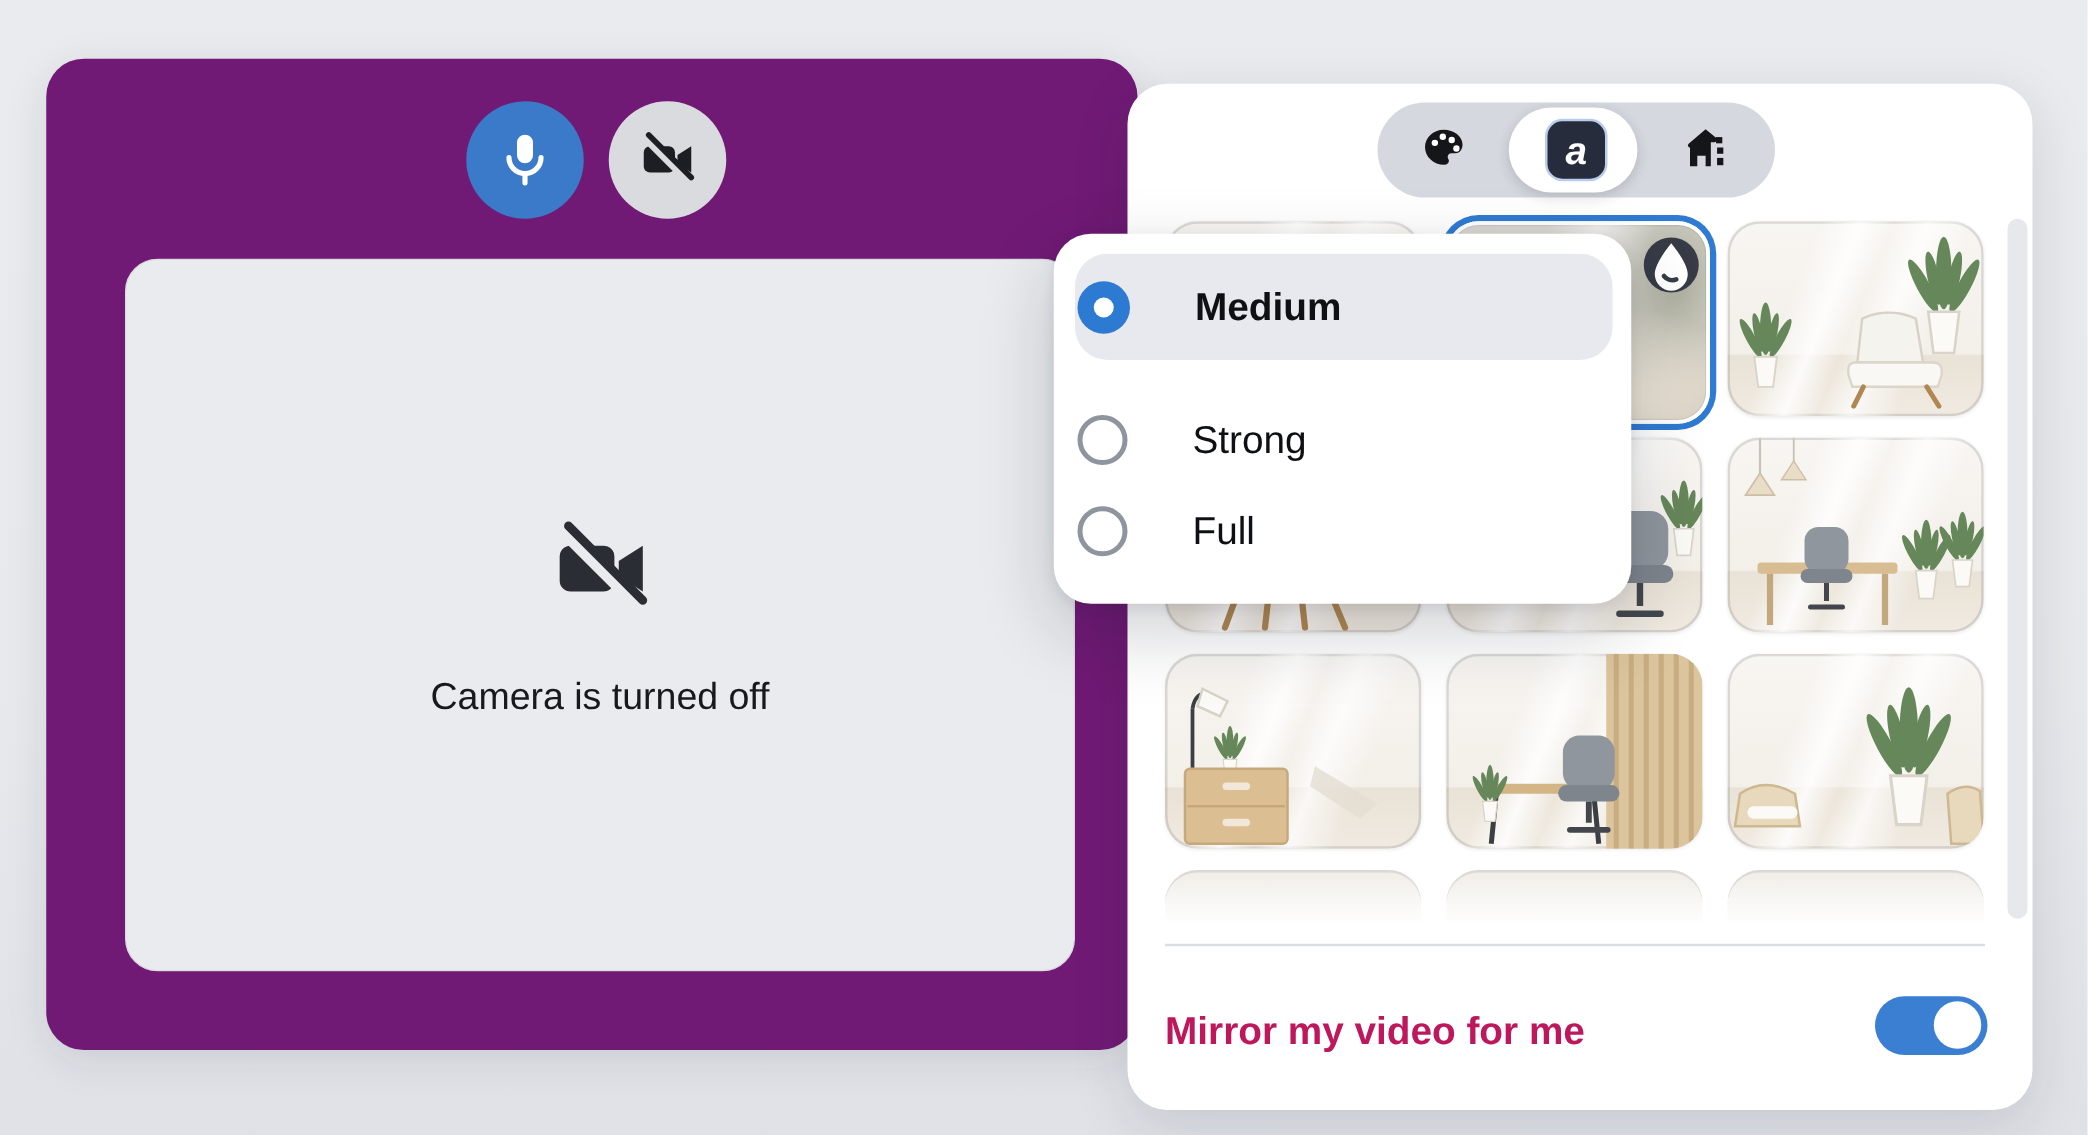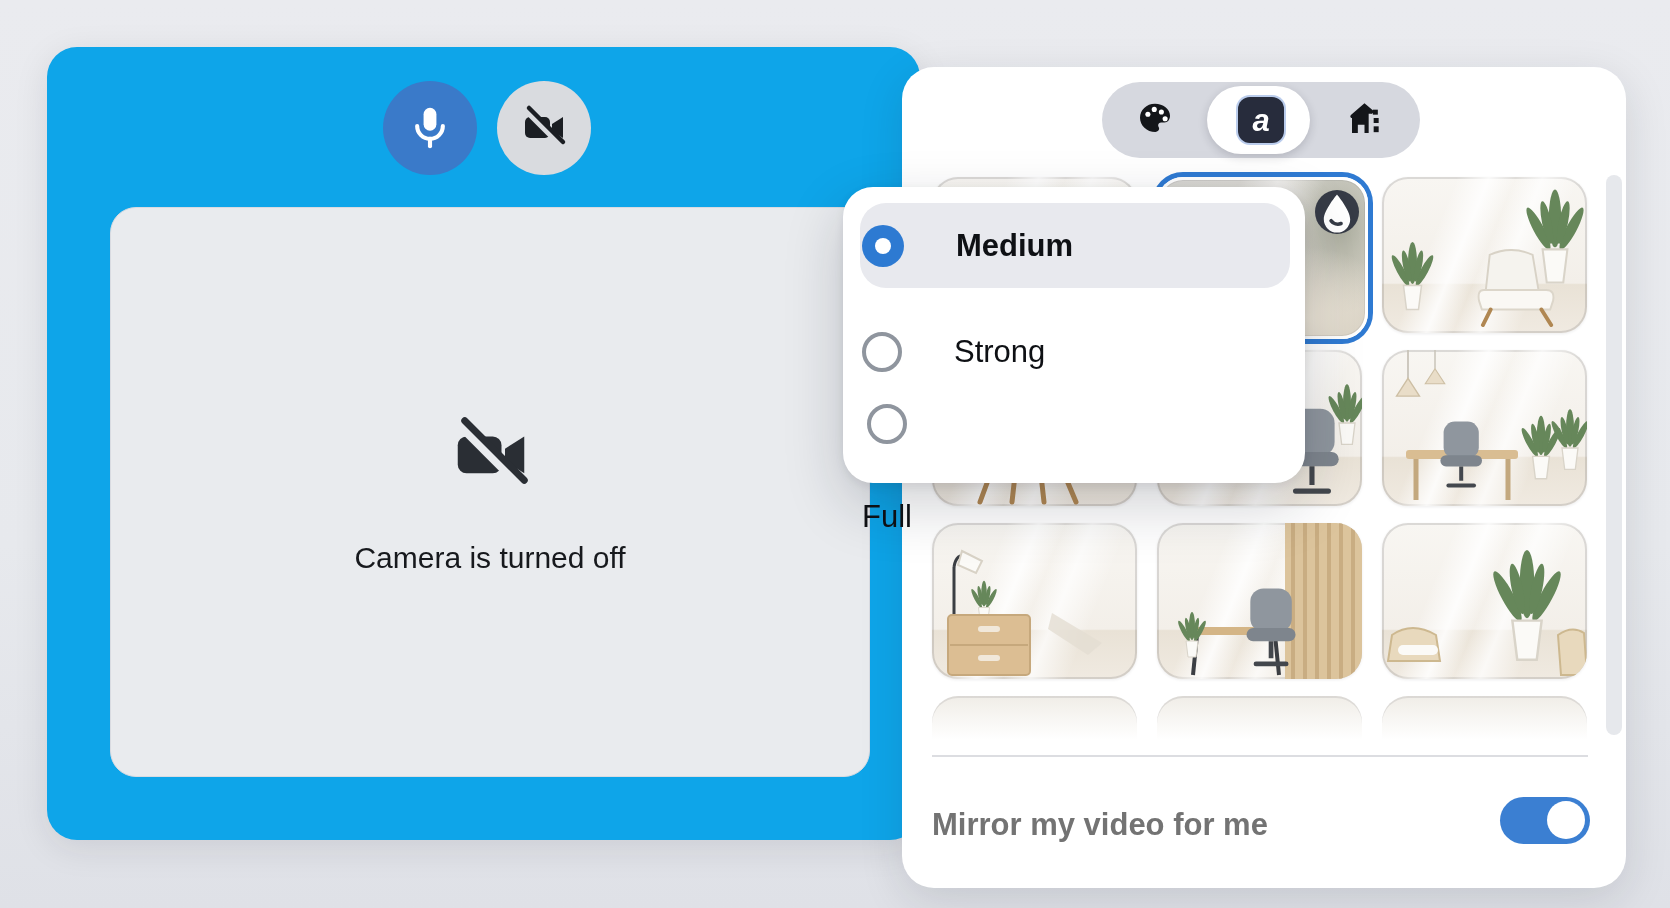--- a/index.html
+++ b/index.html
@@ -5,21 +5,21 @@
   html,body{margin:0;padding:0;}
   body{
     width:1670px;height:908px;position:relative;overflow:hidden;
     background:linear-gradient(180deg,#eaebef 0%,#e7e9ed 60%,#dfe1e7 100%);
     font-family:"Liberation Sans", sans-serif;color:#15181c;
   }
   .abs{position:absolute;}
 
   
   .preview-card{
-    left:47px;top:47px;width:873px;height:793px;background:#0ea5e9;border-radius:30px;
+    left:37px;top:47px;width:873px;height:793px;background:#701a75;border-radius:30px;
     box-shadow:0 8px 34px rgba(25,30,42,.10);z-index:1;
   }
   .ctl-btn{width:94px;height:94px;border-radius:50%;display:flex;align-items:center;justify-content:center;border:none;cursor:pointer;padding:0;}
   .mic-btn{left:336px;top:34px;background:#3a7ac9;}
   .cam-btn{left:450px;top:34px;background:#d9dbdf;}
   .preview-area{
     left:63px;top:160px;width:758px;height:568px;background:#e9ebee;
     border:1px solid #d9dbe1;border-radius:26px;
   }
   .cam-off-big{left:338px;top:204px;width:84px;height:84px;}
@@ -69,35 +69,35 @@
     position:absolute;top:10px;right:6px;width:44px;height:44px;border-radius:50%;background:#363b46;
     display:flex;align-items:center;justify-content:center;z-index:3;
   }
   .thumb-partial{
     width:205px;height:48px;border-radius:26px 26px 0 0;
     background:linear-gradient(180deg,#f0ede7 0%,rgba(255,255,255,0) 92%);
     box-shadow:inset 0 2px 0 rgba(40,44,52,.10);
   }
   .grid-divider{left:30px;top:688px;width:656px;height:0;border-top:2px solid #dcdde1;}
   .mirror-row{left:0;top:720px;width:724px;height:76px;display:flex;align-items:center;}
-  .mirror-label{margin-left:30px;font-size:31px;font-weight:bold;color:#737373;text-align:center;}
+  .mirror-label{margin-left:30px;font-size:31px;font-weight:bold;color:#be185d;text-align:center;}
   .toggle{
     position:absolute;left:598px;top:10px;width:90px;height:47px;border-radius:24px;background:#3b7fd2;cursor:pointer;
   }
   .toggle .knob{position:absolute;top:4px;right:5px;width:38px;height:38px;border-radius:50%;background:#fff;}
   .scrollbar{left:704px;top:108px;width:16px;height:560px;border-radius:8px;background:#e6e8ec;cursor:pointer;}
 
   
   .blur-popup{
     left:843px;top:187px;width:462px;height:296px;background:#fff;border-radius:30px;z-index:50;
     box-shadow:0 22px 60px rgba(20,26,40,.20), 0 3px 10px rgba(20,26,40,.08);
   }
   .opt-highlight{position:absolute;left:17px;top:16px;width:430px;height:85px;border-radius:26px;background:#e8e9ee;}
   .opt{position:absolute;left:19px;height:42px;display:flex;align-items:center;gap:52px;cursor:pointer;}
-  .opt.o0{top:38px;} .opt.o1{top:144px;} .opt.o2{top:217px;flex-direction:column;}
+  .opt.o0{top:38px;} .opt.o1{top:144px;} .opt.o2{top:217px;}
   .radio{width:40px;height:40px;border-radius:50%;border:4px solid #8f959e;background:#fff;box-sizing:border-box;flex:none;}
   .radio.on{width:42px;height:42px;border:none;background:#2d7ad2;position:relative;}
   .radio.on::after{content:"";position:absolute;left:13px;top:13px;width:16px;height:16px;border-radius:50%;background:#fff;}
   .opt-label{font-size:31px;color:#0e1014;line-height:42px;}
   .opt.o0 .opt-label{font-weight:bold;}
 </style>
 </head>
 <body>
 
 <svg width="0" height="0" style="position:absolute" aria-hidden="true">

